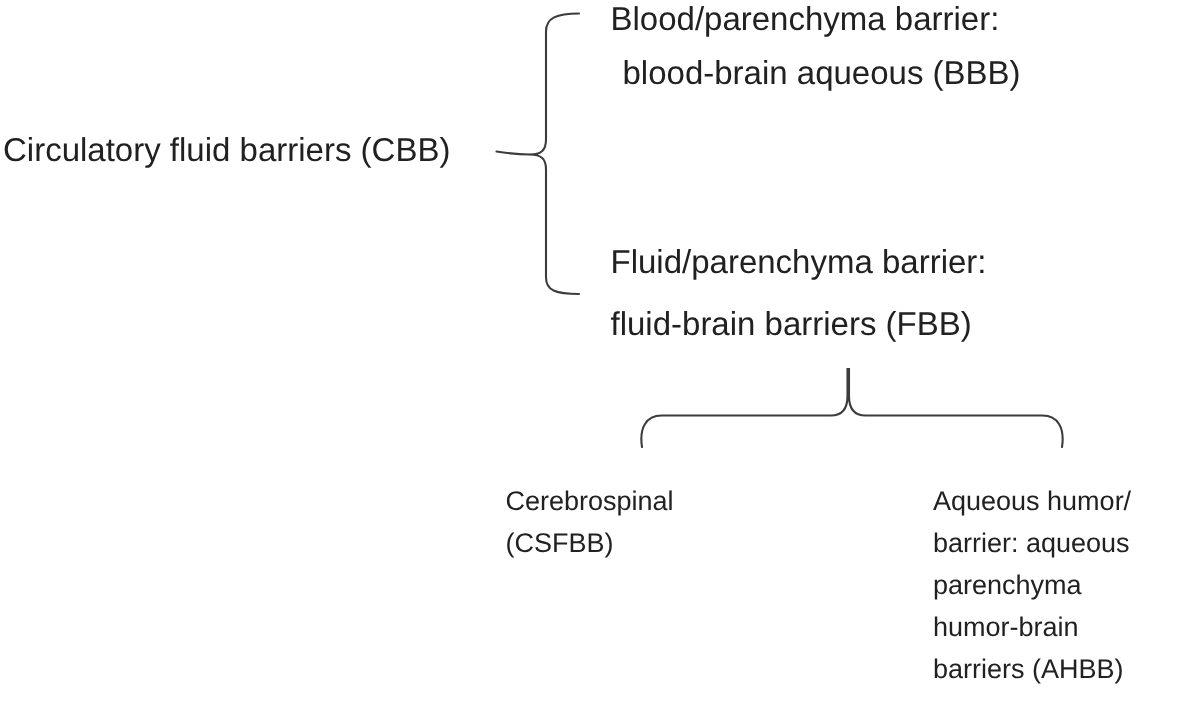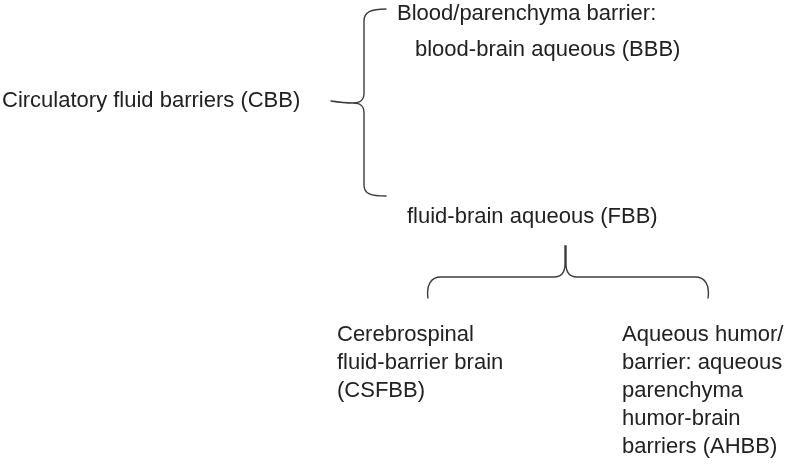--- a/index.html
+++ b/index.html
@@ -17,21 +17,21 @@
     overflow: hidden;
   }
   .label {
     position: absolute;
     font-size: 22px;
     line-height: 24px;
     white-space: nowrap;
   }
   .block {
     position: absolute;
-    font-size: 22px;
+    font-size: 18px;
   }
   .block .line {
     height: 28px;
     line-height: 28px;
     white-space: nowrap;
   }
   svg.connectors {
     position: absolute;
     left: 0;
     top: 0;
@@ -39,21 +39,21 @@
     height: 471px;
   }
   svg.connectors path {
     fill: none;
     stroke: var(--line, #3c3c3c);
     stroke-width: 1.4;
     stroke-linecap: round;
   }
   
   .root-label   { left: 2px;   top: 88px;  }
-  .blood-line1  { left: 397px; top: 1px;   }
+  .blood-line1  { left: 407px; top: 1px;   }
   .blood-line2  { left: 415px; top: 37px;  }
   .fluid-line1  { left: 407px; top: 163px; }
   .fluid-line2  { left: 407px; top: 204px; }
   .sub-left     { left: 337px; top: 320px; }
   .sub-right    { left: 622px; top: 320px; }
 </style>
 </head>
 <body>
 
 <div class="canvas">
@@ -80,25 +80,25 @@
              C 566 273, 570 277, 577 277
              L 695 277
              C 705 277, 710 285, 708 298"></path>
   </svg>
 
   <div class="label root-label">Circulatory fluid barriers (CBB)</div>
 
   <div class="label blood-line1">Blood/parenchyma barrier:</div>
   <div class="label blood-line2">blood-brain aqueous (BBB)</div>
 
-  <div class="label fluid-line2">fluid-brain aqueous (FBB)</div>
+  <div class="label fluid-line1">Fluid/parenchyma barrier:</div>
+  <div class="label fluid-line2">fluid-brain barriers (FBB)</div>
 
   <div class="block sub-left">
     <div class="line">Cerebrospinal</div>
-    <div class="line">fluid-barrier brain</div>
     <div class="line">(CSFBB)</div>
   </div>
 
   <div class="block sub-right">
     <div class="line">Aqueous humor/</div>
     <div class="line">barrier: aqueous</div>
     <div class="line">parenchyma</div>
     <div class="line">humor-brain</div>
     <div class="line">barriers (AHBB)</div>
   </div>

